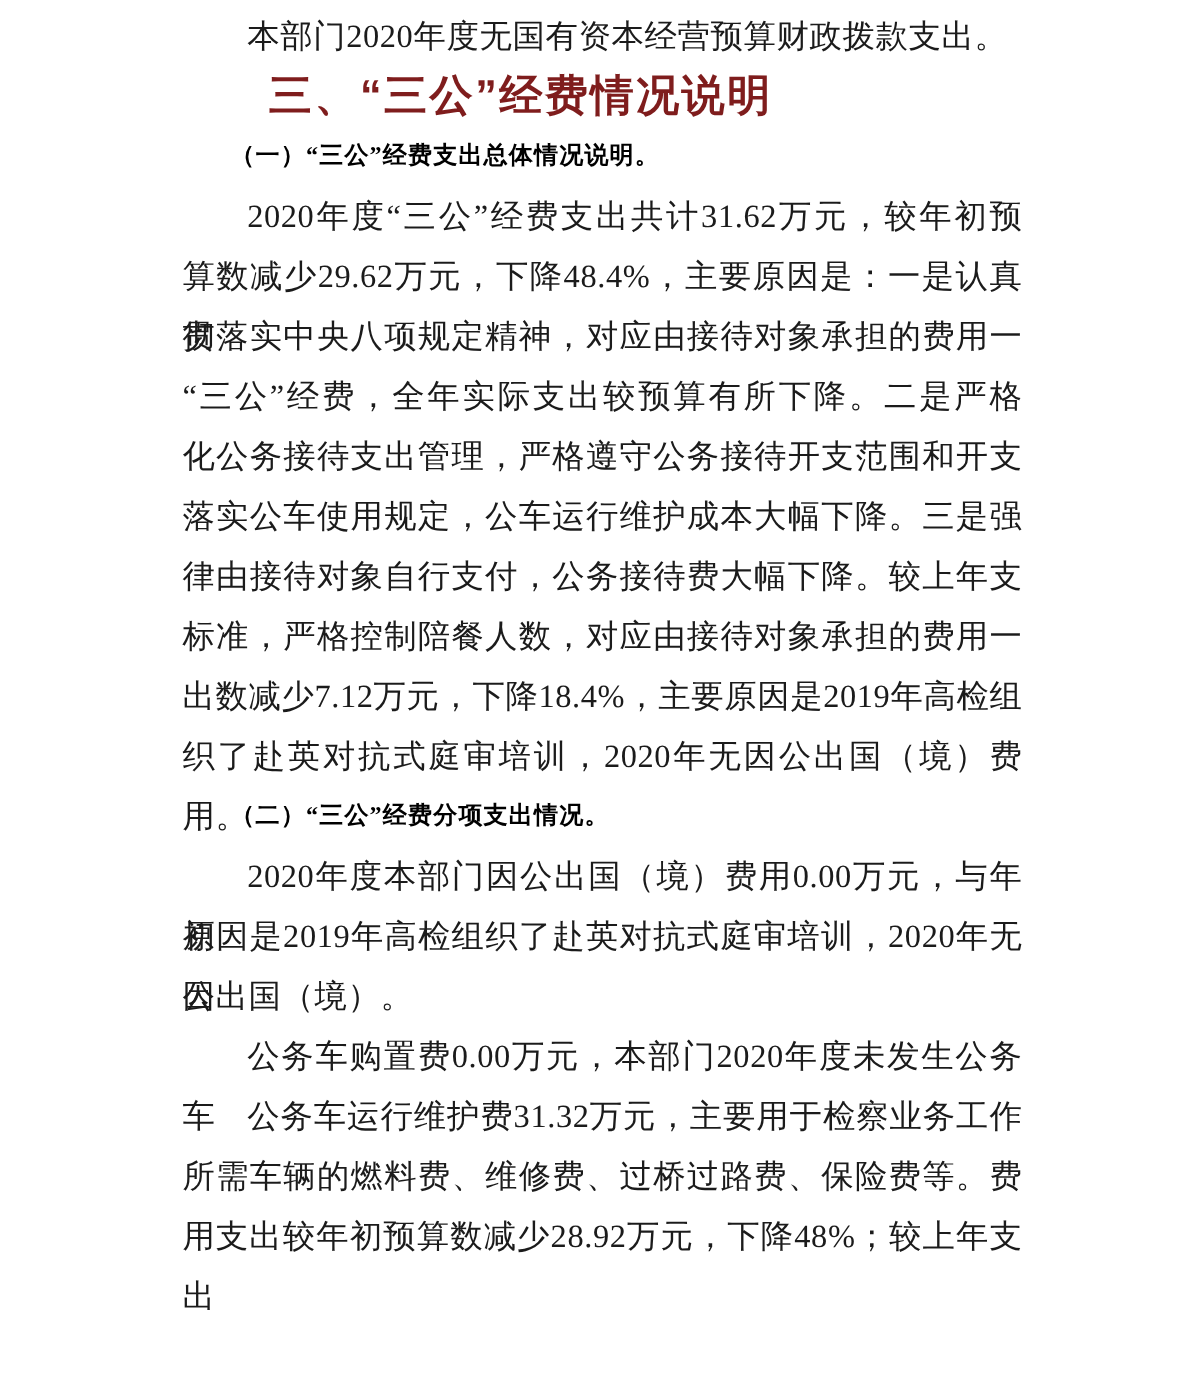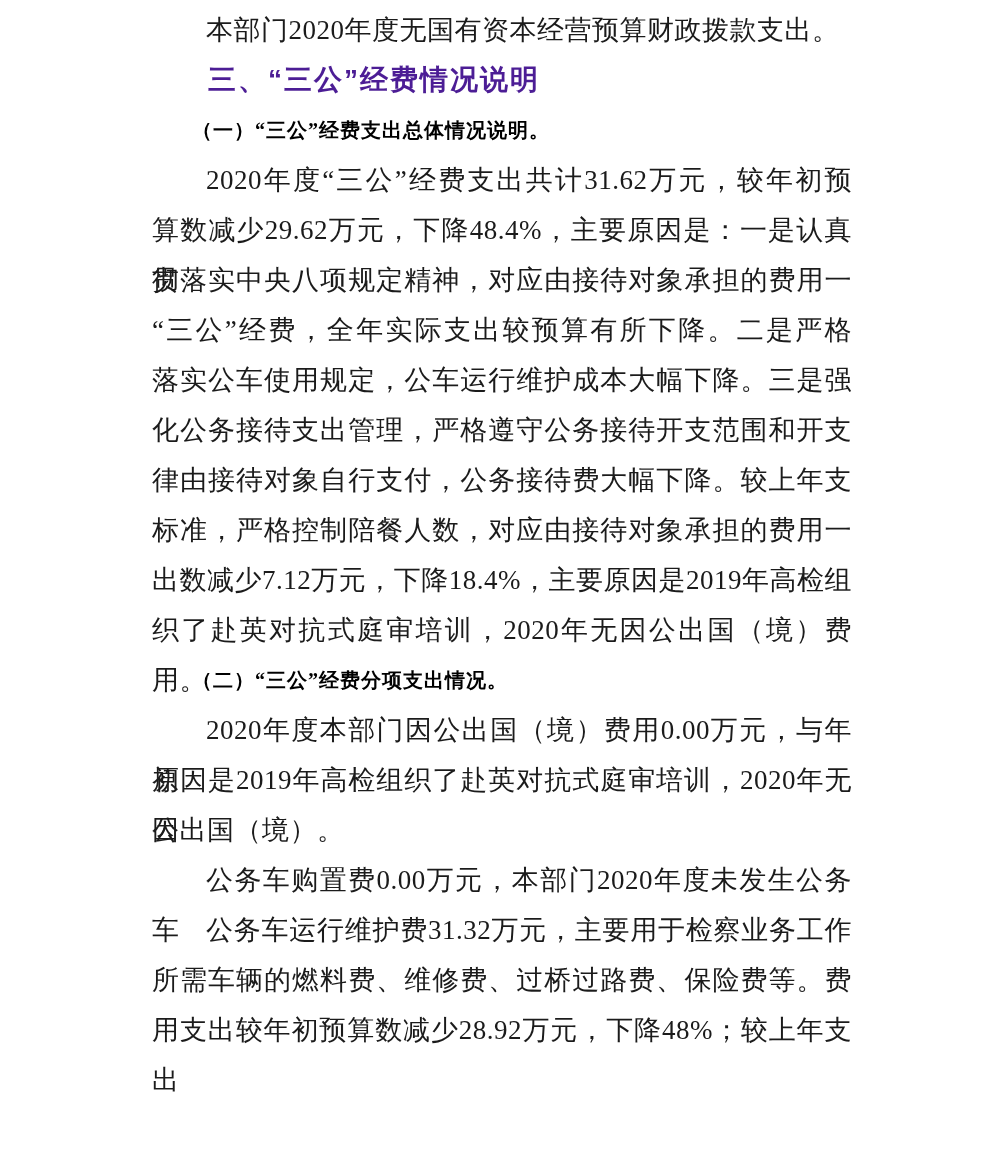--- a/index.html
+++ b/index.html
@@ -25,22 +25,22 @@
     font-size: 27px;
     text-align: justify;
     text-align-last: auto;
     letter-spacing: 0.5px;
   }
   .line.indent { text-indent: 2em; }
   .line.stretch { text-align-last: justify; }
   .line.heading1 {
     font-family: "Liberation Sans", "DejaVu Sans", sans-serif;
     font-weight: 700;
-    color: #4c1d95;
-    font-size: 28px;
+    color: #7f1d1d;
+    font-size: 36px;
     letter-spacing: 2px;
   }
   .line.heading2 {
     font-weight: 700;
     color: #000000;
     font-size: 20px;
     letter-spacing: 1px;
   }
 </style>
 </head>
@@ -48,22 +48,22 @@
 
 <div class="page">
   <div class="text-block">
       <div class="line body indent">本部门2020年度无国有资本经营预算财政拨款支出。</div>
       <div class="line heading1 indent">三、“三公”经费情况说明</div>
       <div class="line heading2 indent">（一）“三公”经费支出总体情况说明。</div>
       <div class="line body indent stretch">2020年度“三公”经费支出共计31.62万元，较年初预</div>
       <div class="line body stretch">算数减少29.62万元，下降48.4%，主要原因是：一是认真贯</div>
       <div class="line body stretch">彻落实中央八项规定精神，对应由接待对象承担的费用一</div>
       <div class="line body stretch">“三公”经费，全年实际支出较预算有所下降。二是严格</div>
+      <div class="line body stretch">化公务接待支出管理，严格遵守公务接待开支范围和开支</div>
       <div class="line body stretch">落实公车使用规定，公车运行维护成本大幅下降。三是强</div>
-      <div class="line body stretch">化公务接待支出管理，严格遵守公务接待开支范围和开支</div>
       <div class="line body stretch">律由接待对象自行支付，公务接待费大幅下降。较上年支</div>
       <div class="line body stretch">标准，严格控制陪餐人数，对应由接待对象承担的费用一</div>
       <div class="line body stretch">出数减少7.12万元，下降18.4%，主要原因是2019年高检组</div>
       <div class="line body">织了赴英对抗式庭审培训，2020年无因公出国（境）费用。</div>
       <div class="line heading2 indent">（二）“三公”经费分项支出情况。</div>
       <div class="line body indent stretch">2020年度本部门因公出国（境）费用0.00万元，与年初</div>
       <div class="line body stretch">原因是2019年高检组织了赴英对抗式庭审培训，2020年无因</div>
       <div class="line body">公出国（境）。</div>
       <div class="line body indent stretch">公务车购置费0.00万元，本部门2020年度未发生公务车</div>
       <div class="line body indent stretch">公务车运行维护费31.32万元，主要用于检察业务工作</div>

